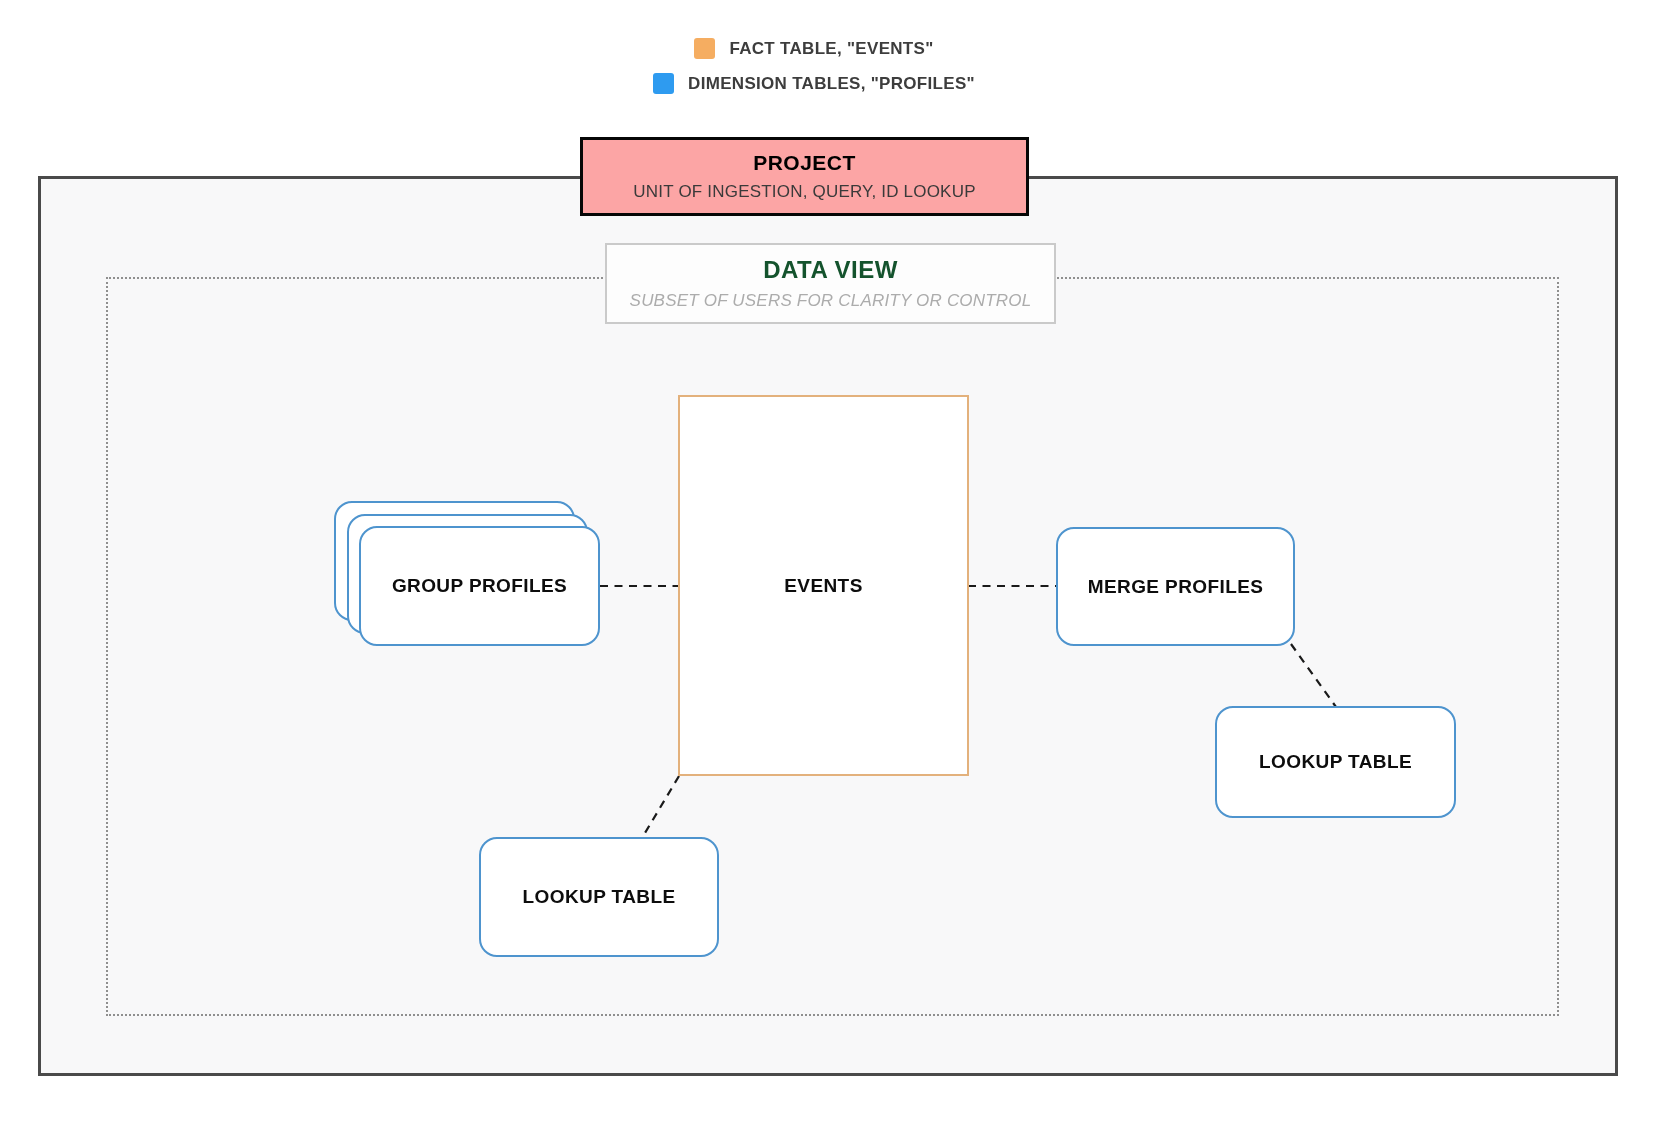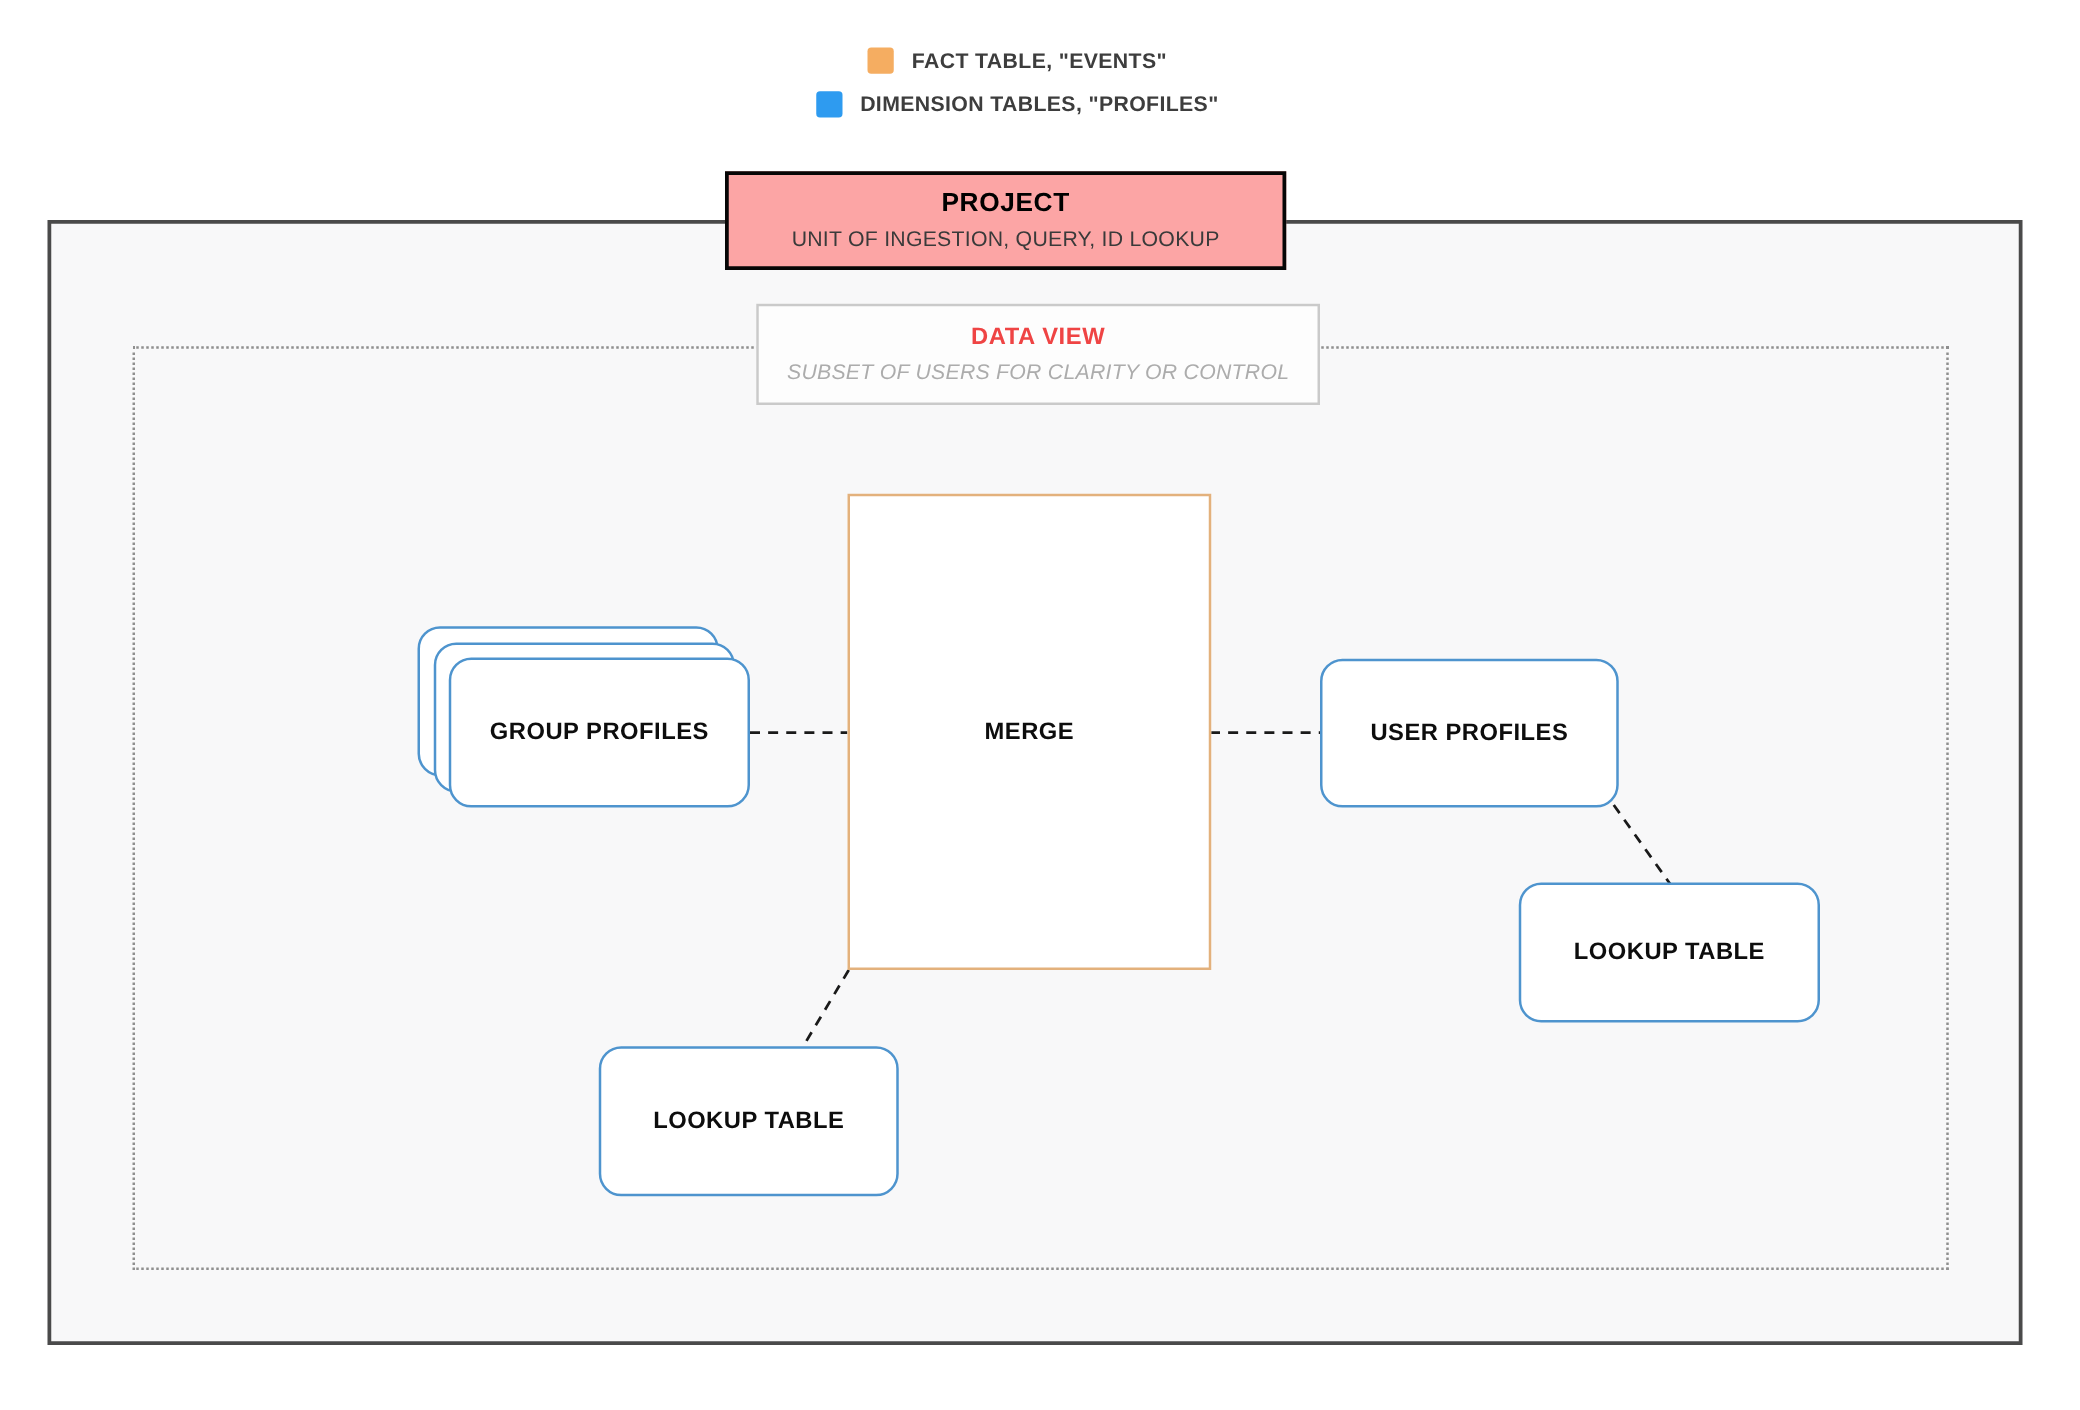--- a/index.html
+++ b/index.html
@@ -62,21 +62,21 @@
   .project-caption {
     left: 580px; top: 137px; width: 449px; height: 79px;
     border: 3px solid #060606; background: #fca5a5;
   }
   .project-caption .cap-title  { font-size: 21px; font-weight: 700; color: #000000; letter-spacing: 0.5px; }
   .project-caption .cap-sub    { font-size: 17px; font-weight: 400; color: #3A3A3A; letter-spacing: 0.2px; }
   .dataview-caption {
     left: 605px; top: 243px; width: 451px; height: 81px;
     border: 2px solid #CACACA; background: #FDFDFD;
   }
-  .dataview-caption .cap-title { font-size: 19px; font-weight: 700; color: #ef4444; letter-spacing: 0.5px; }
+  .dataview-caption .cap-title { font-size: 24px; font-weight: 700; color: #14532d; letter-spacing: 0.5px; }
   .dataview-caption .cap-sub   { font-size: 17px; font-weight: 400; color: #ACACAC; letter-spacing: 0.2px; font-style: italic; }
 
   
   .connectors {
     position: absolute; left: 0; top: 0;
     width: 1664px; height: 1128px;
     z-index: 3;
     pointer-events: none;
   }
   .connectors line {
@@ -151,33 +151,33 @@
     <div class="cap-title">PROJECT</div>
     <div class="cap-sub">UNIT OF INGESTION, QUERY, ID LOOKUP</div>
   </div>
 
   <div class="caption-box dataview-caption">
     <div class="cap-title">DATA VIEW</div>
     <div class="cap-sub">SUBSET OF USERS FOR CLARITY OR CONTROL</div>
   </div>
 
   <div class="fact-node">
-    <span class="node-label">MERGE</span>
+    <span class="node-label">EVENTS</span>
   </div>
 
   <div class="group-stack">
     <div class="stack-layer l1"></div>
     <div class="stack-layer l2"></div>
     <div class="stack-layer l3">
       <span class="node-label">GROUP PROFILES</span>
     </div>
   </div>
 
   <div class="dim-node user-profiles">
-    <span class="node-label">USER PROFILES</span>
+    <span class="node-label">MERGE PROFILES</span>
   </div>
 
   <div class="dim-node lookup-right">
     <span class="node-label">LOOKUP TABLE</span>
   </div>
 
   <div class="dim-node lookup-bottom">
     <span class="node-label">LOOKUP TABLE</span>
   </div>
 

